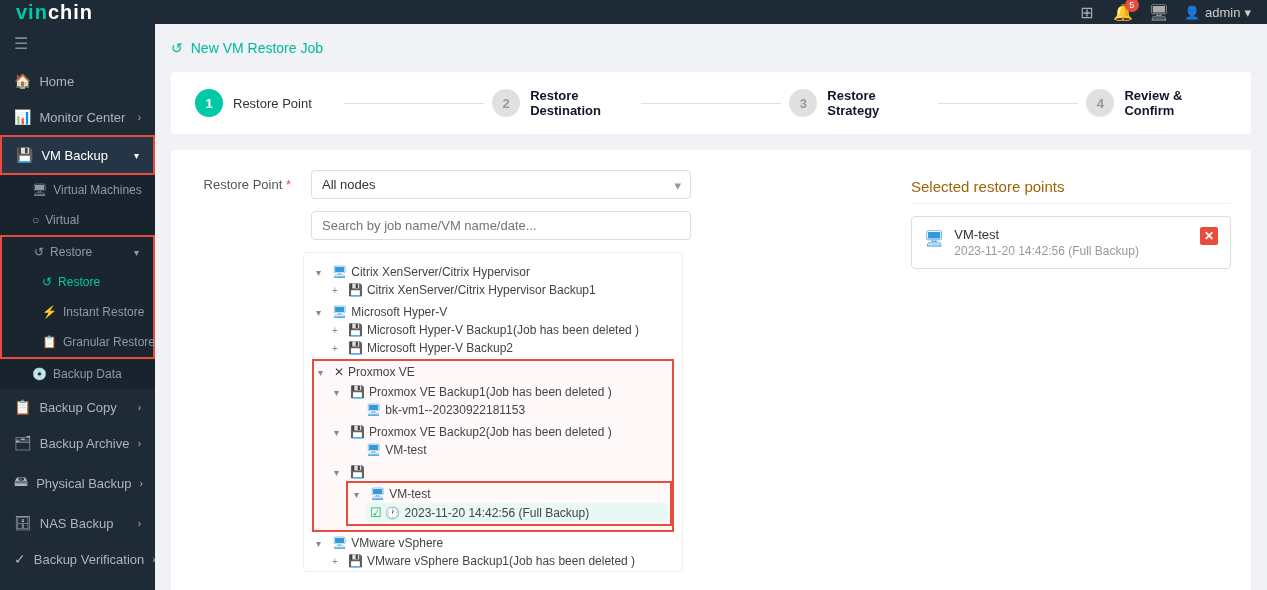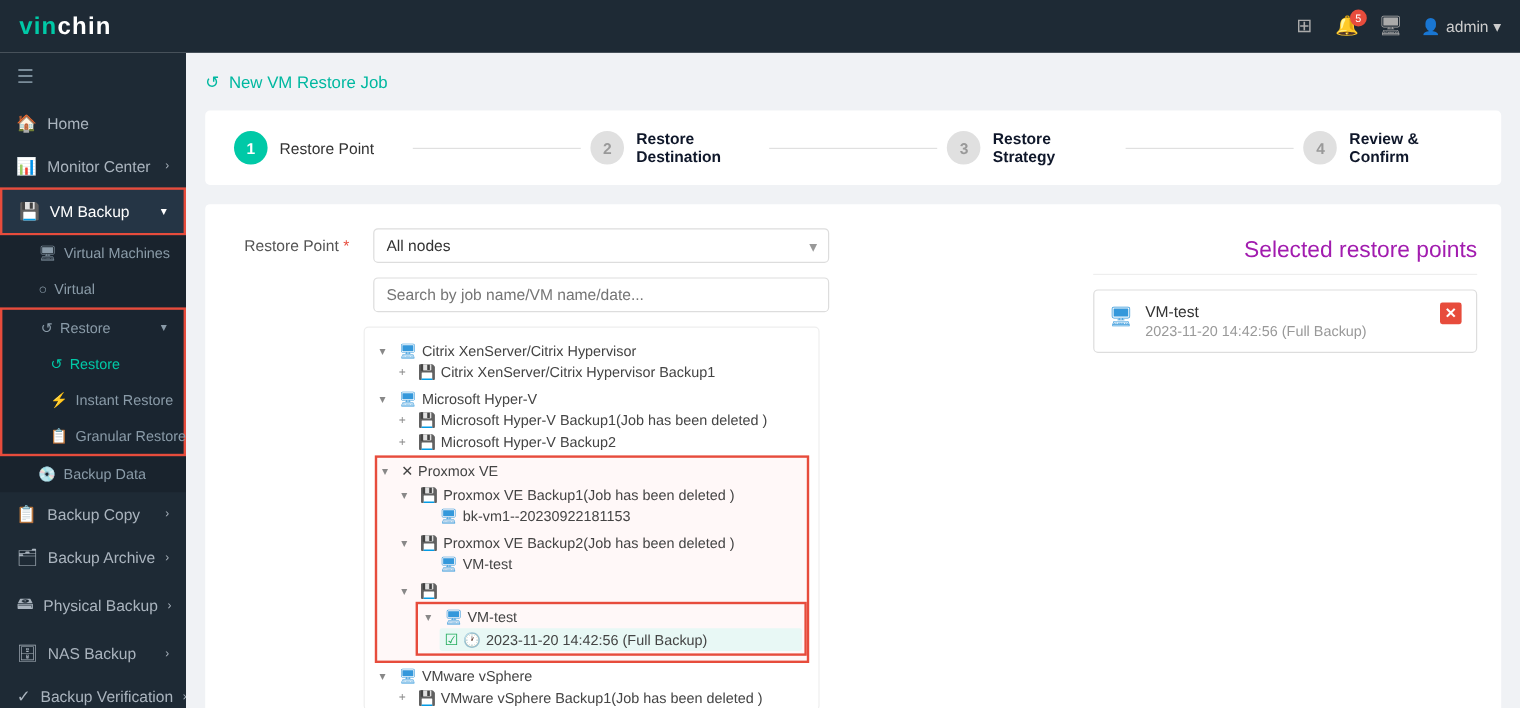--- a/index.html
+++ b/index.html
@@ -1,21 +1,21 @@
 <!DOCTYPE html>
 <html><head>
   <meta charset="utf-8">
   <style>
     * { box-sizing: border-box; margin: 0; padding: 0; }
     body { font-family: 'Segoe UI', Arial, sans-serif; font-size: 13px; background: #f0f2f5; display: flex; flex-direction: column; height: 590px; overflow: hidden; }
 
     
     .topbar {
       background: #1e2a35;
-      height: 44px;
+      height: 24px;
       display: flex;
       align-items: center;
       justify-content: space-between;
       padding: 0 16px;
       flex-shrink: 0;
     }
     .logo {
       color: white;
       font-size: 20px;
       font-weight: bold;
@@ -263,24 +263,24 @@
     .tree-icon { font-size: 12px; flex-shrink: 0; }
     .tree-label { flex: 1; }
     .tree-children { margin-left: 16px; }
 
     
     .restore-points-panel {
       width: 320px;
       flex-shrink: 0;
     }
     .panel-title {
-      font-size: 19px;
-      color: #a21caf;
+      font-size: 15px;
+      color: #a16207;
       padding: 8px 0;
-      text-align: right;
+      text-align: left;
       border-bottom: 1px solid #eee;
       margin-bottom: 12px;
     }
     .restore-point-card {
       border: 1px solid #ddd;
       border-radius: 4px;
       padding: 10px 12px;
       display: flex;
       align-items: flex-start;
       gap: 10px;

